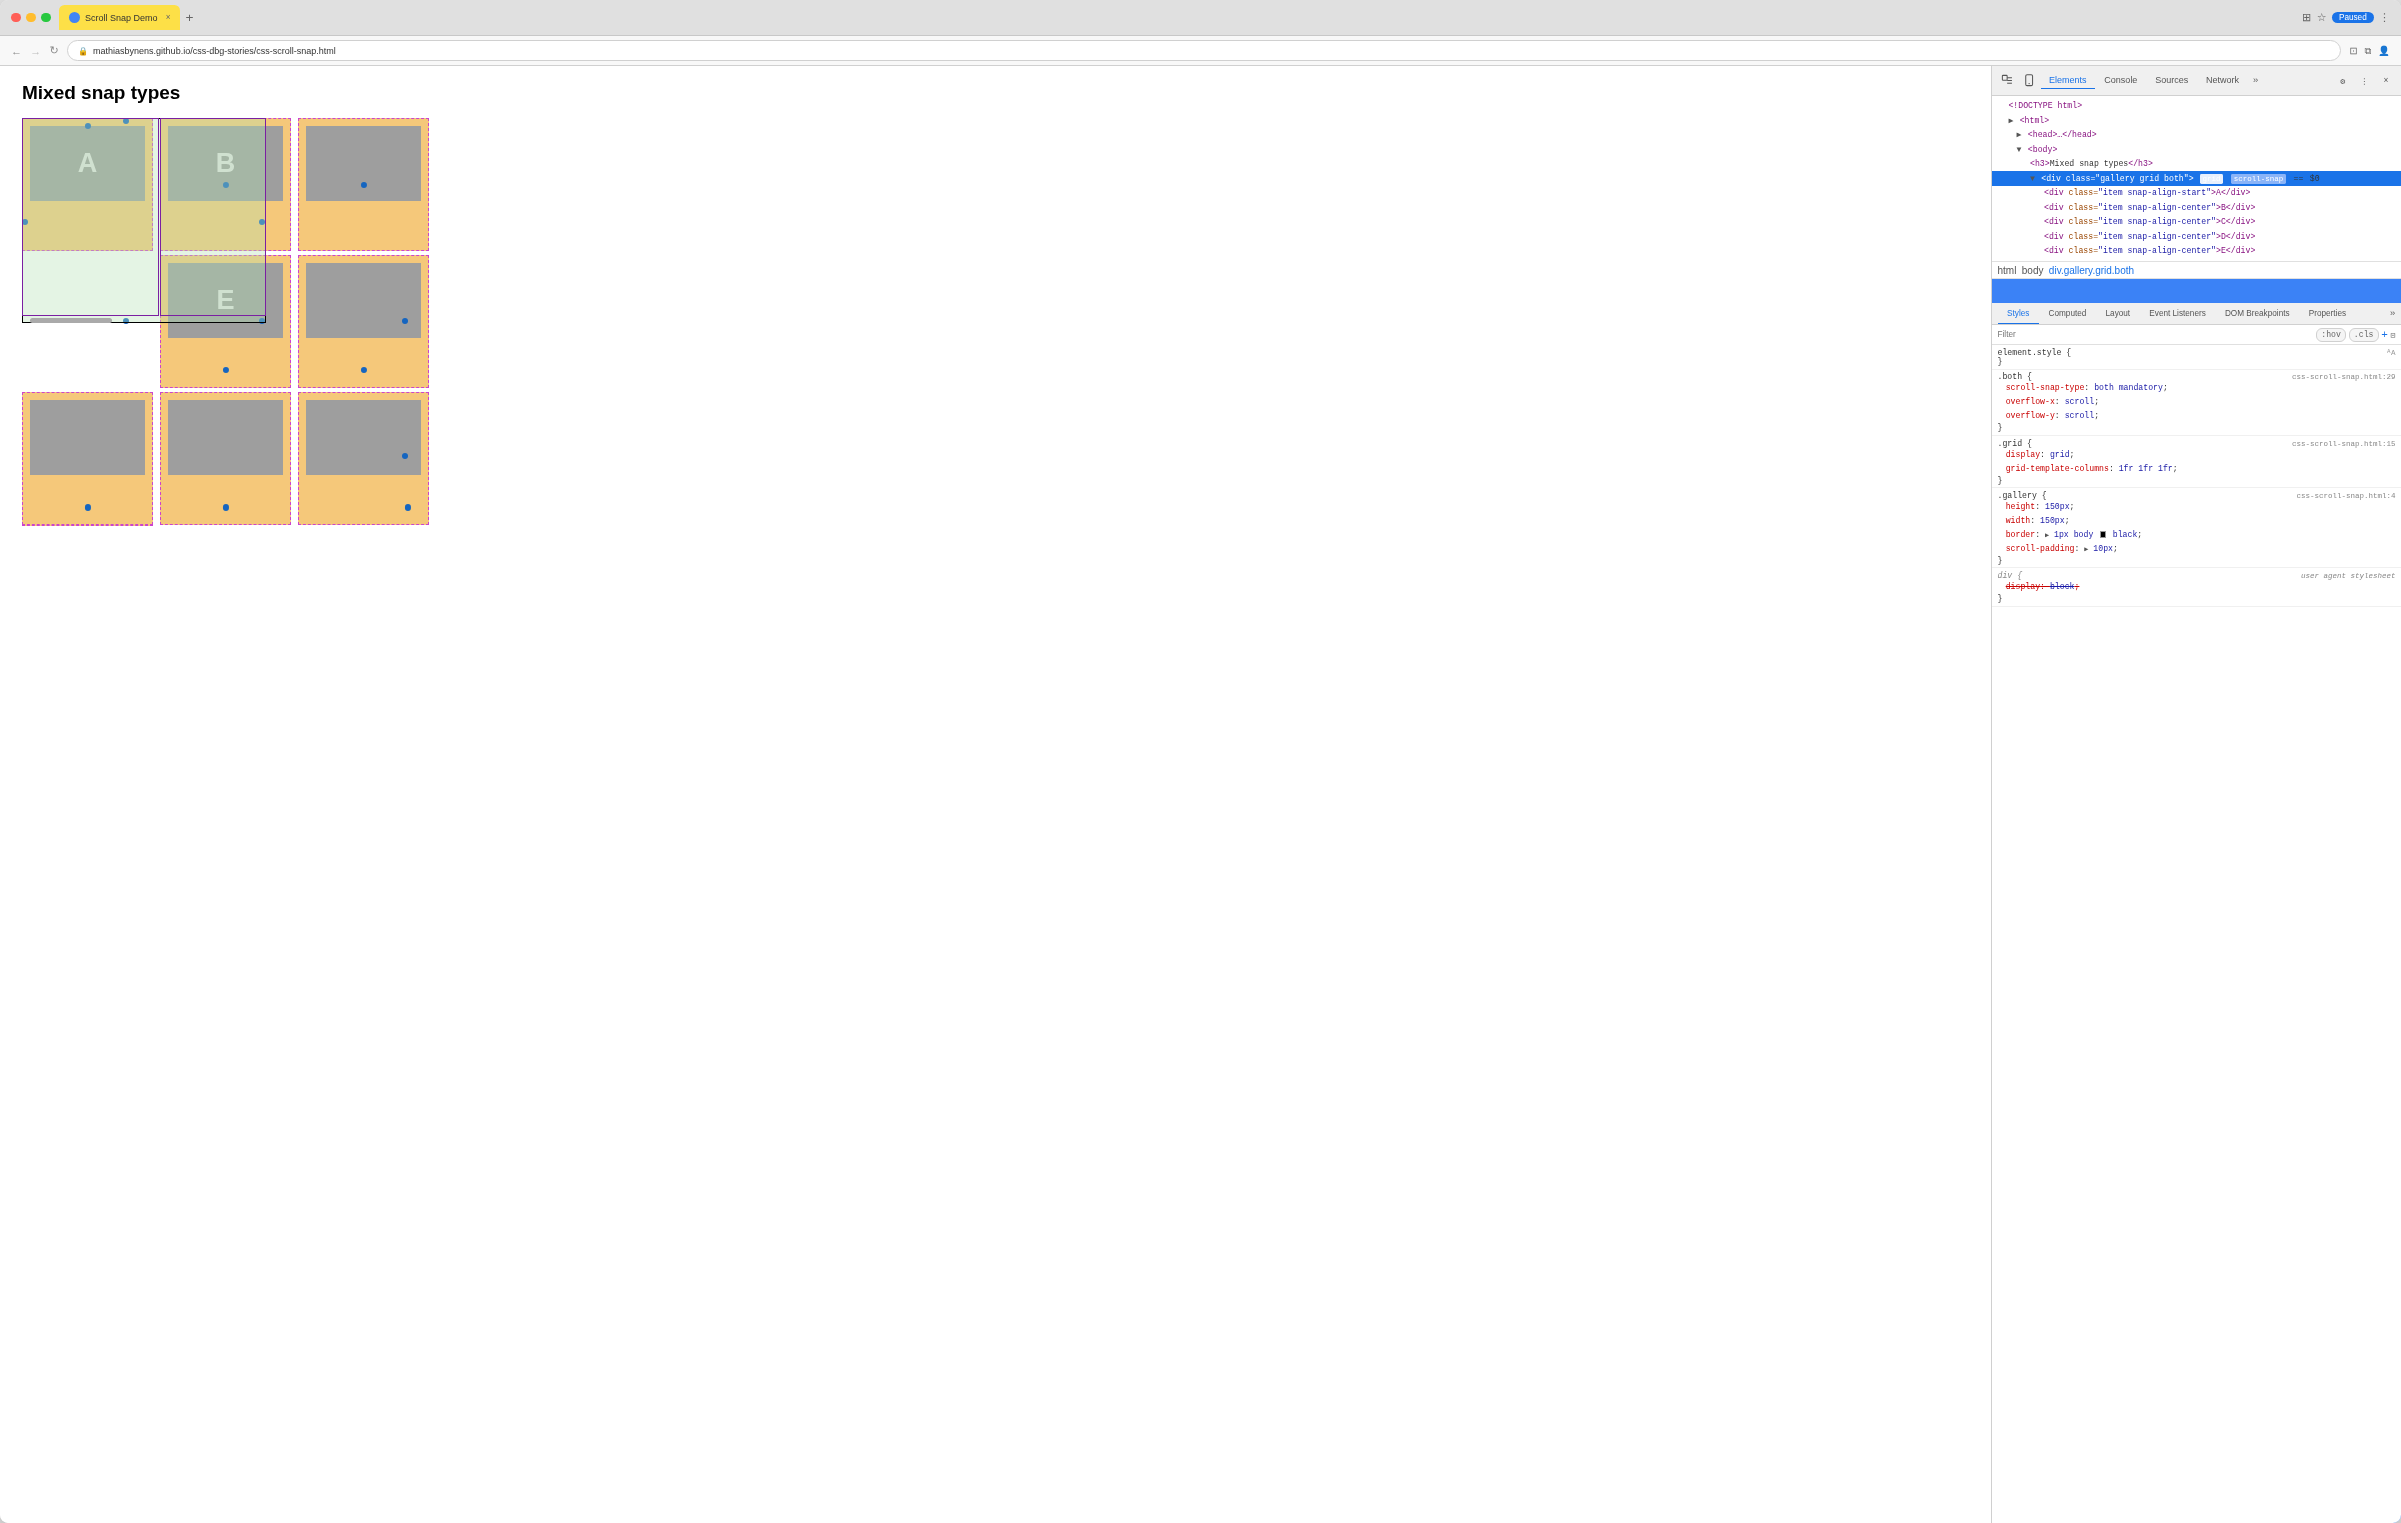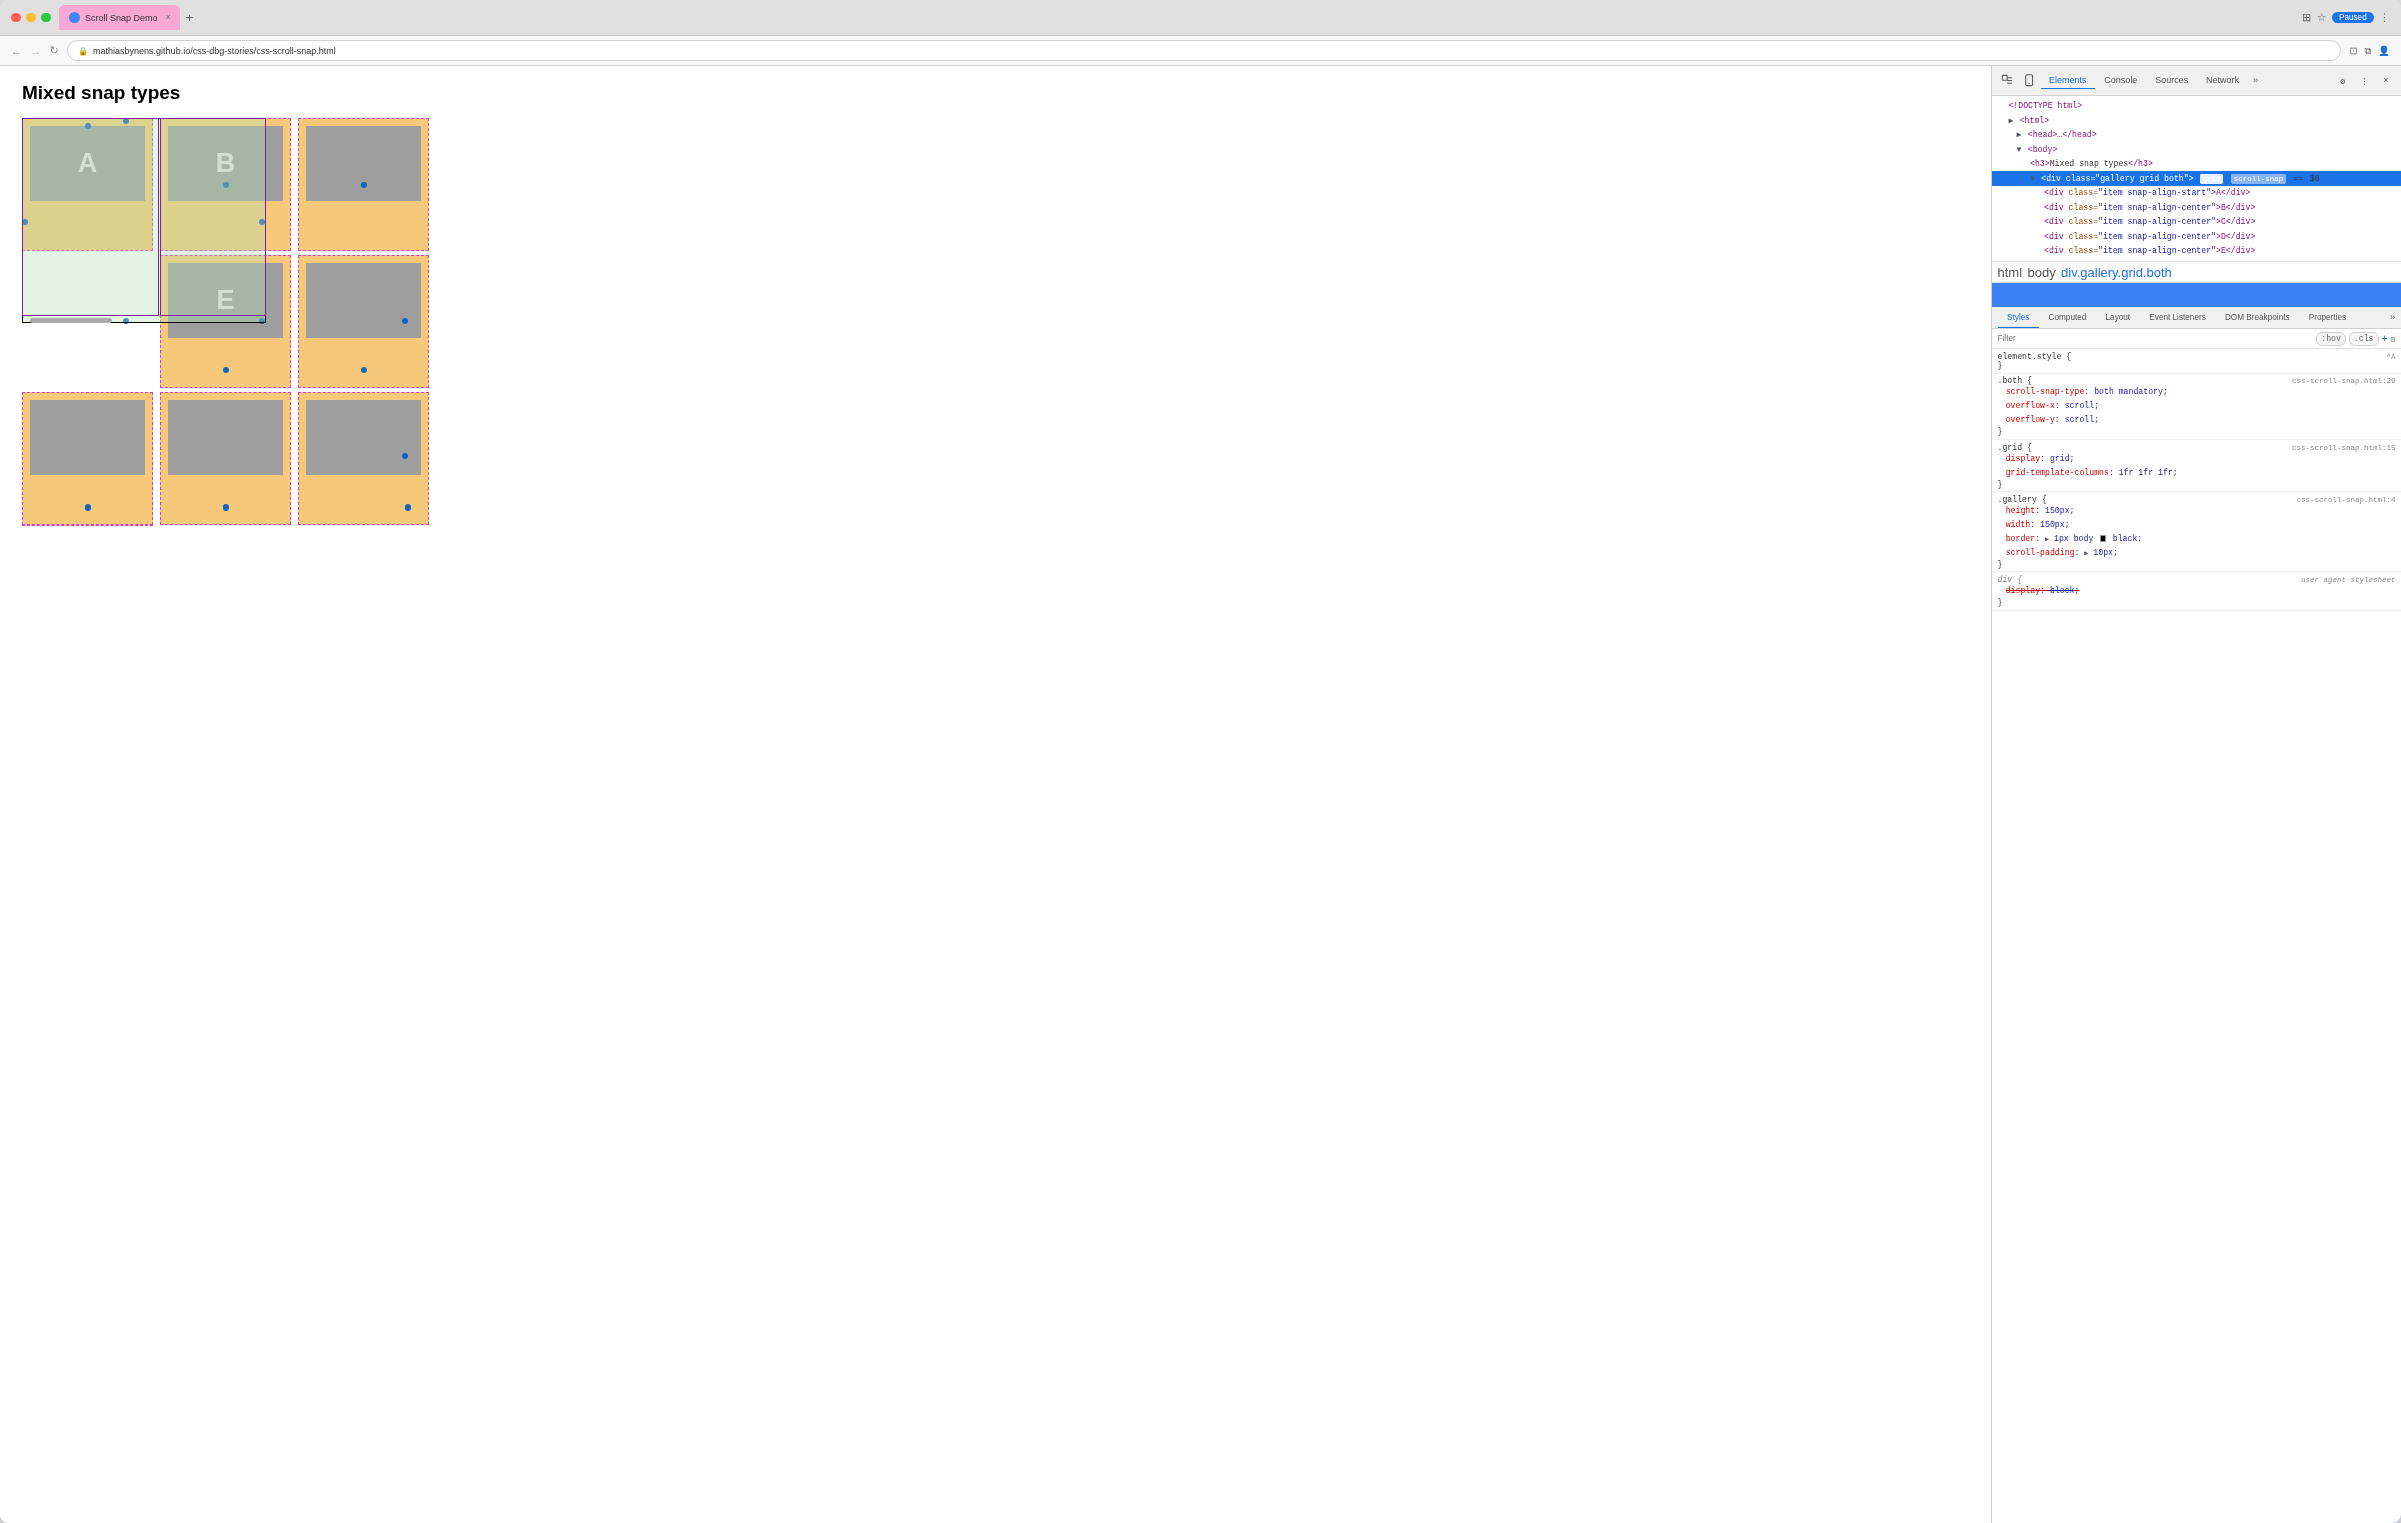--- a/index.html
+++ b/index.html
@@ -39,21 +39,21 @@
     .traffic-light.yellow { background: #ffbd2e; }
     .traffic-light.green { background: #28c840; }
 
     .tab-bar {
       display: flex;
       align-items: center;
       flex: 1;
       gap: 2.7px;
     }
     .tab {
-      background: #f9a8d4;
+      background: #fde047;
       border-radius: 5.5px 5.5px 0 0;
       padding: 4.1px 9.6px;
       display: flex;
       align-items: center;
       gap: 5.5px;
       font-size: 9px;
       color: #333;
       height: 24.6px;
     }
     .tab-icon {
@@ -225,21 +225,21 @@
     .dom-keyword.scroll-snap { background: #8ab4f8; color: #000; }
     .dom-eq { color: #333; margin: 0 1.4px; }
     .dom-dollar { color: #333; }
     .dom-expand { color: #555; margin-right: 1.4px; cursor: pointer; }
 
     
     .breadcrumb {
       background: #fff;
       border-bottom: 0.7px solid #e0e0e0;
       padding: 2.7px 5.5px;
-      font-size: 13px;
+      font-size: 10px;
       display: flex;
       align-items: center;
       gap: 2.7px;
       font-family: -apple-system, sans-serif;
     }
     .breadcrumb-item { color: #555; cursor: pointer; }
     .breadcrumb-sep { color: #999; }
 
     
     .styles-panel-tabs {

